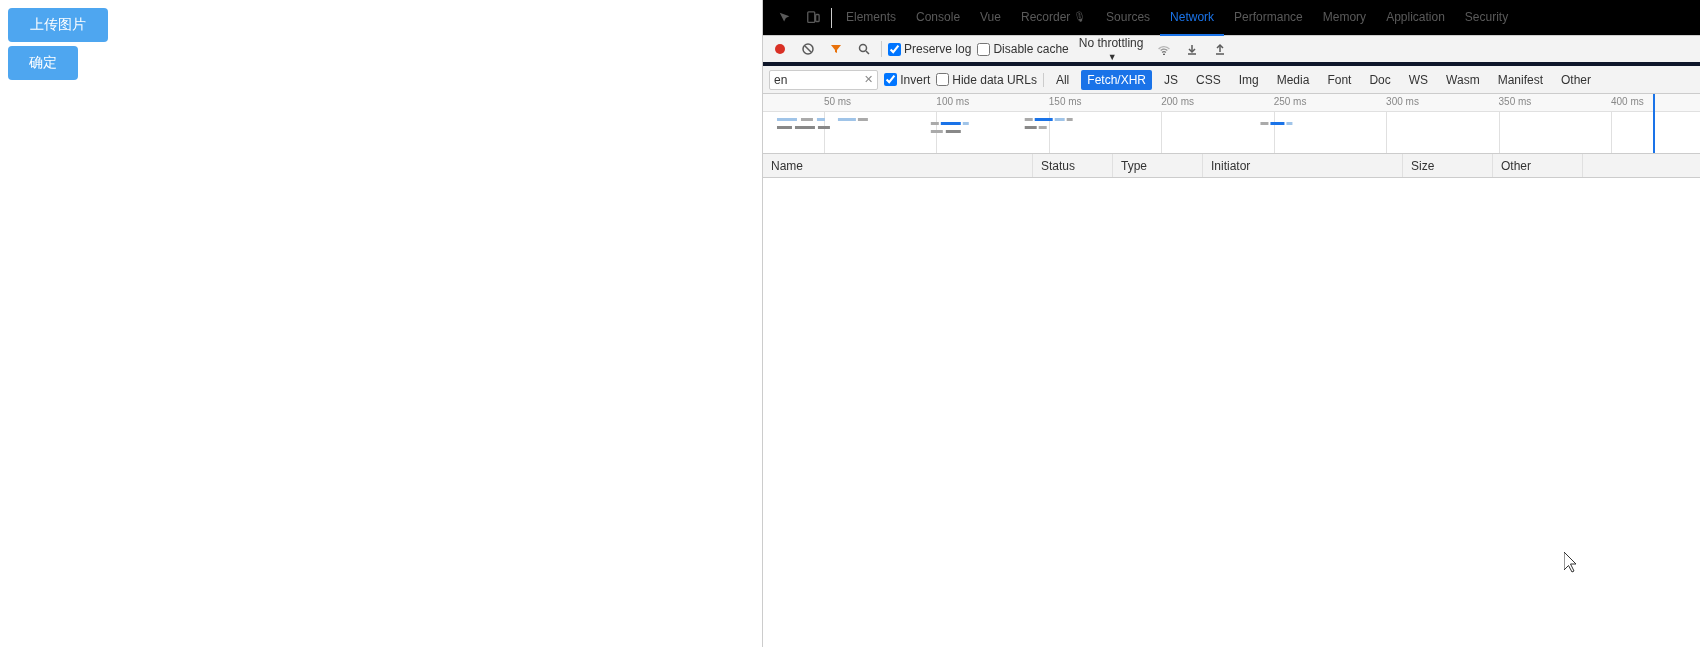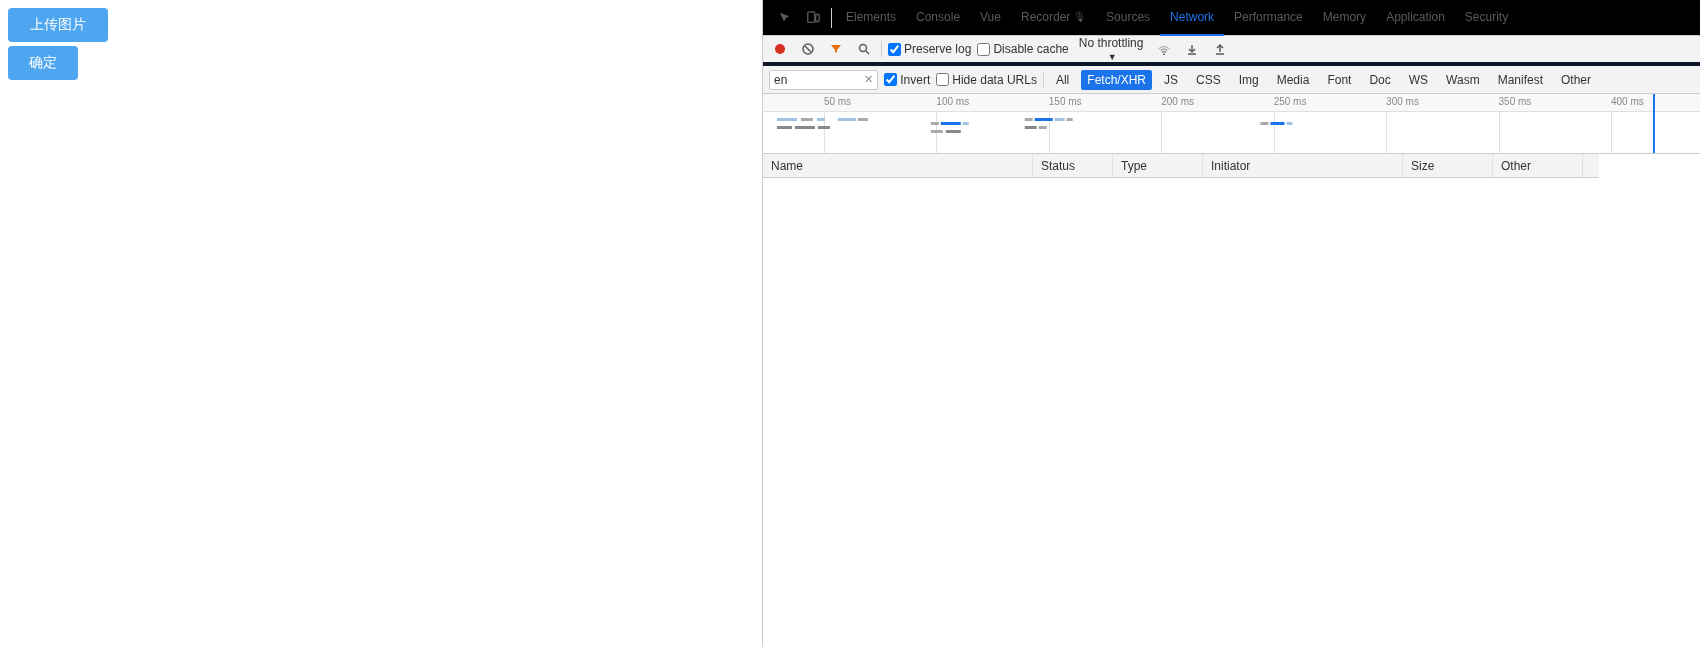--- a/index.html
+++ b/index.html
@@ -286,21 +286,21 @@
       top: 0;
       bottom: 0;
       width: 2px;
       background: #1a73e8;
     }
 
     
     .table-area {
       flex: 1;
       display: flex;
-      flex-direction: row;
+      flex-direction: column;
       overflow: hidden;
       background: #fff;
     }
     .table-header {
       display: flex;
       background: #f3f3f3;
       border-bottom: 1px solid #ccc;
       height: 24px;
       align-items: center;
     }

